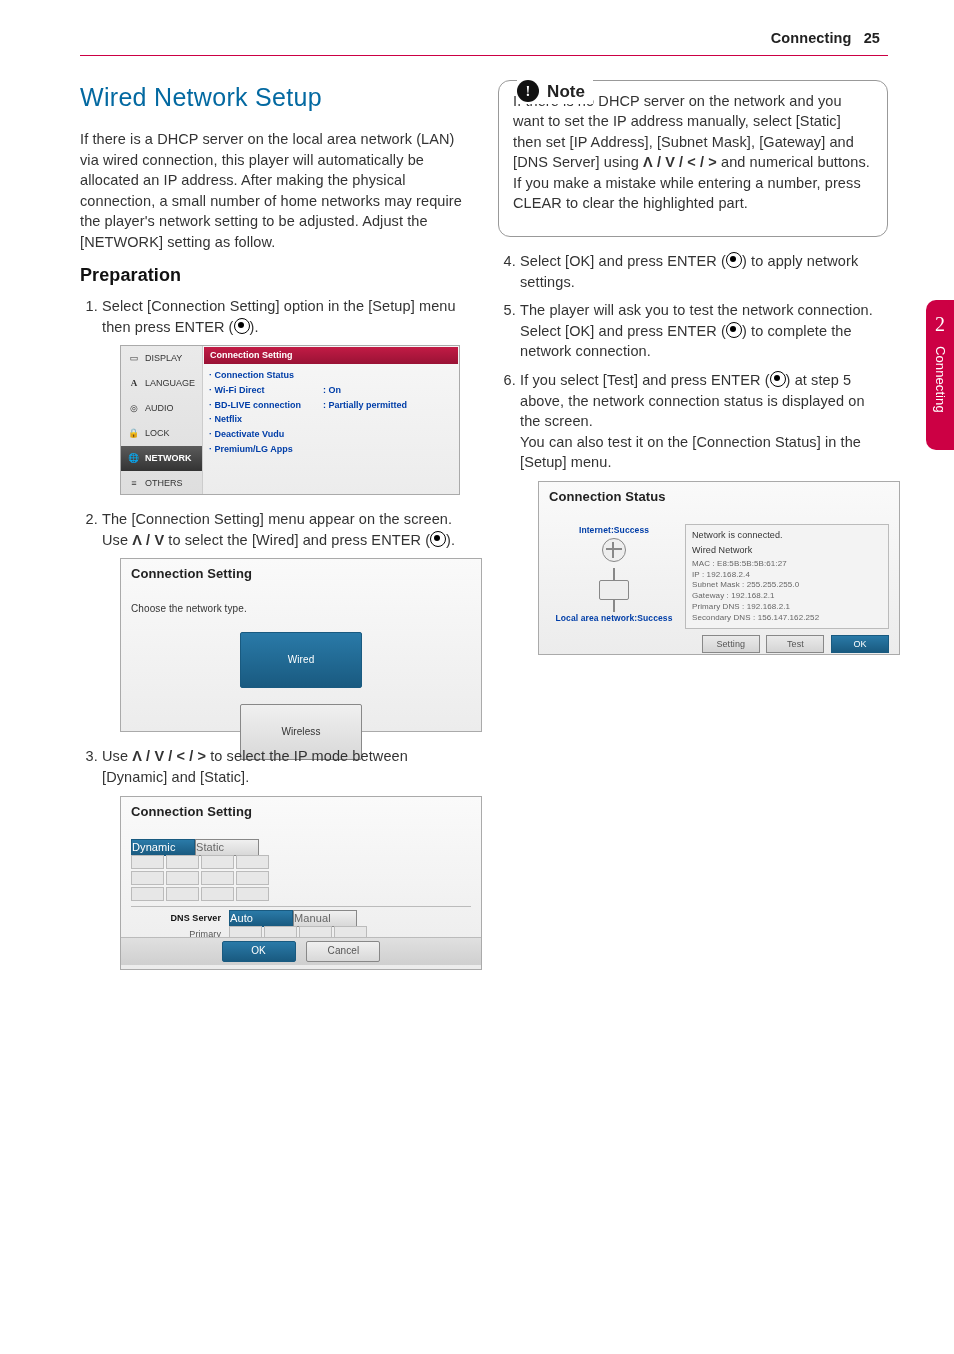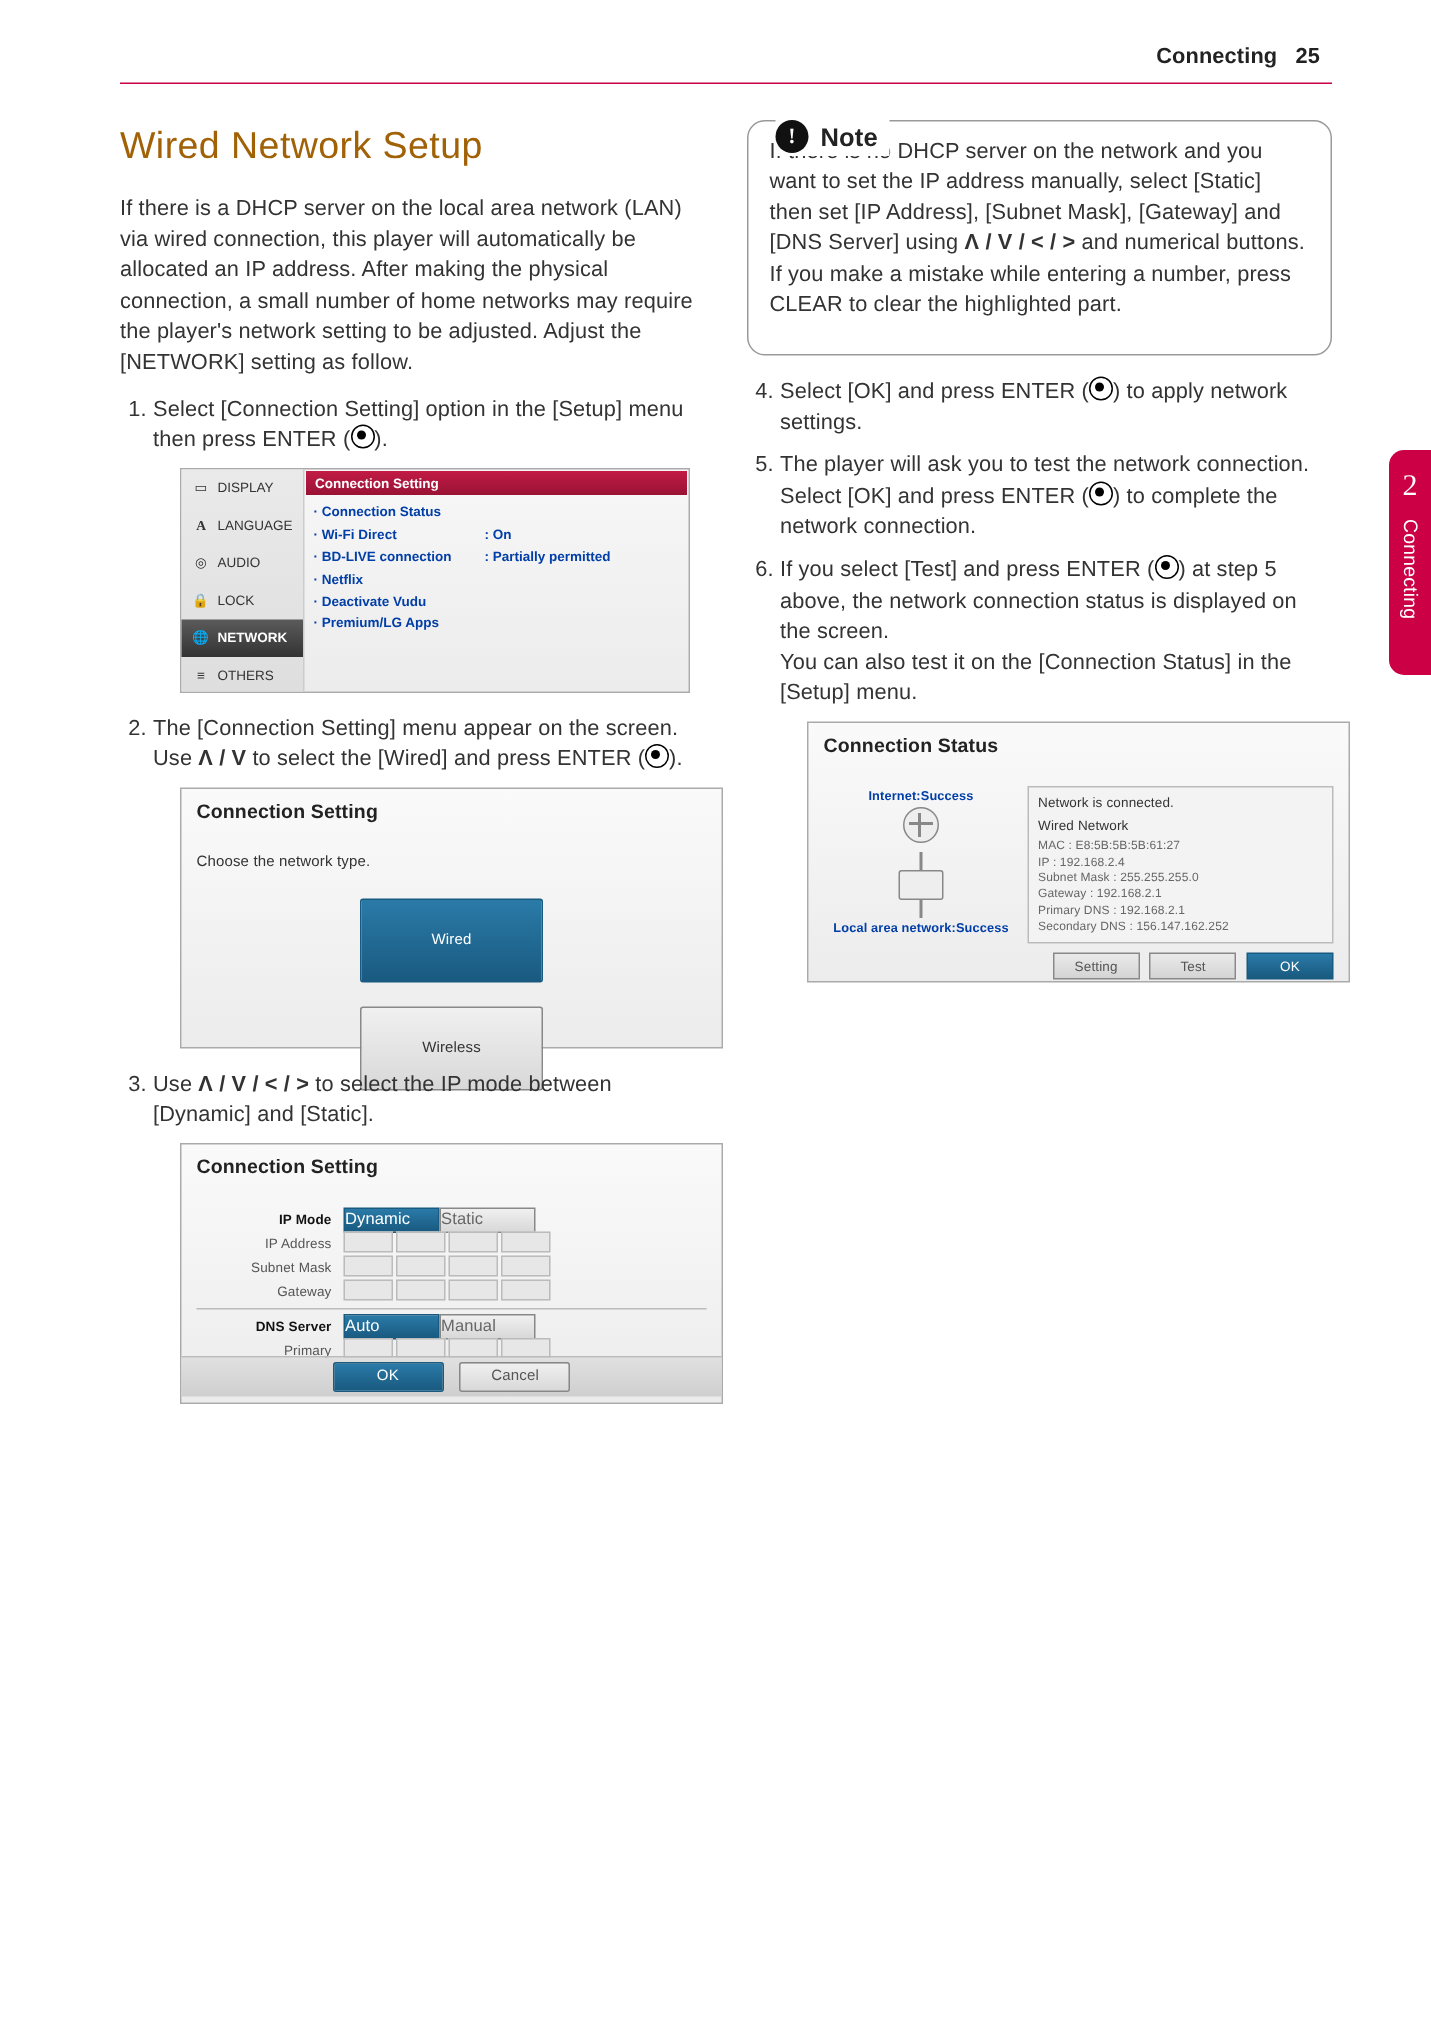--- a/index.html
+++ b/index.html
@@ -31,21 +31,21 @@
     border-top: 1.5px solid #cc0044;
     margin: 0 0 24px 0;
   }
 
   .cols {
     column-count: 2;
     column-gap: 28px;
   }
 
   h1.title {
-    color: #a16207;
+    color: #0369a1;
     font-weight: normal;
     font-size: 25px;
     margin: 0 0 14px 0;
     letter-spacing: 0.3px;
   }
   p { margin: 0 0 10px 0; }
 
   h2.sub {
     color: #111;
     font-weight: bold;
@@ -302,20 +302,21 @@
     <div class="num">2</div>
     <div class="lbl">Connecting</div>
   </div>
 
   <div class="cols">
 
     <h1 class="title">Wired Network Setup</h1>
 
     <p>If there is a DHCP server on the local area network (LAN) via wired connection, this player will automatically be allocated an IP address. After making the physical connection, a small number of home networks may require the player's network setting to be adjusted. Adjust the [NETWORK] setting as follow.</p>
 
+    <h2 class="sub">Preparation</h2>
 
     <ol class="steps" start="1">
       <li class="nob">
         <span>Select [Connection Setting] option in the [Setup] menu then press ENTER (</span><span class="enter-dot"></span><span>).</span>
 
         
         <div class="screen setup1">
           <div class="menu">
             <div class="mrow">
                 <span class="mic">▭</span>
@@ -367,26 +368,20 @@
       </li>
 
       <li class="nob">
         <span>Use </span><span class="dirsym">Λ / V / &lt; / &gt;</span><span> to select the IP mode between [Dynamic] and [Static].</span>
 
         
         <div class="cset2">
           <div class="ttl">Connection Setting</div>
 
           <div class="form">
-            <div class="col-lbl">
-              <div class="hd">IP Mode</div>
-              <div>IP Address</div>
-              <div>Subnet Mask</div>
-              <div>Gateway</div>
-            </div>
             <div class="col-val">
               <div class="tabs" style="height:16px">
                 <div class="tab sel">Dynamic</div>
                 <div class="tab">Static</div>
               </div>
               <div class="f3" style="height:16px">
                   <span></span>
                   <span></span>
                   <span></span>
                   <span></span>

